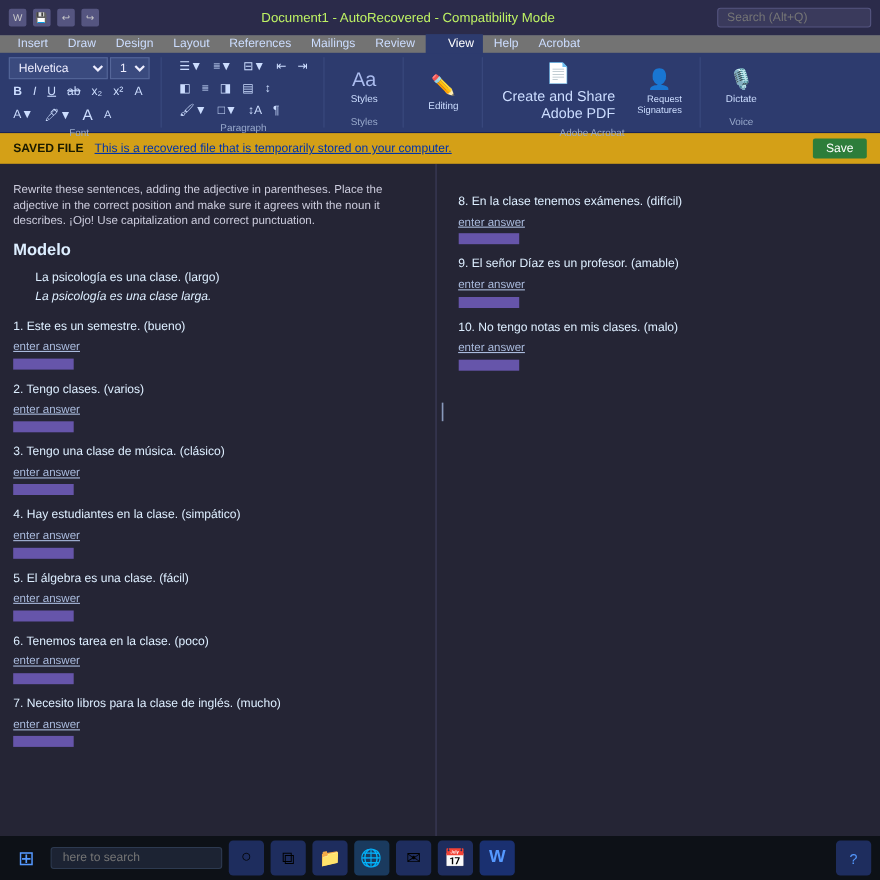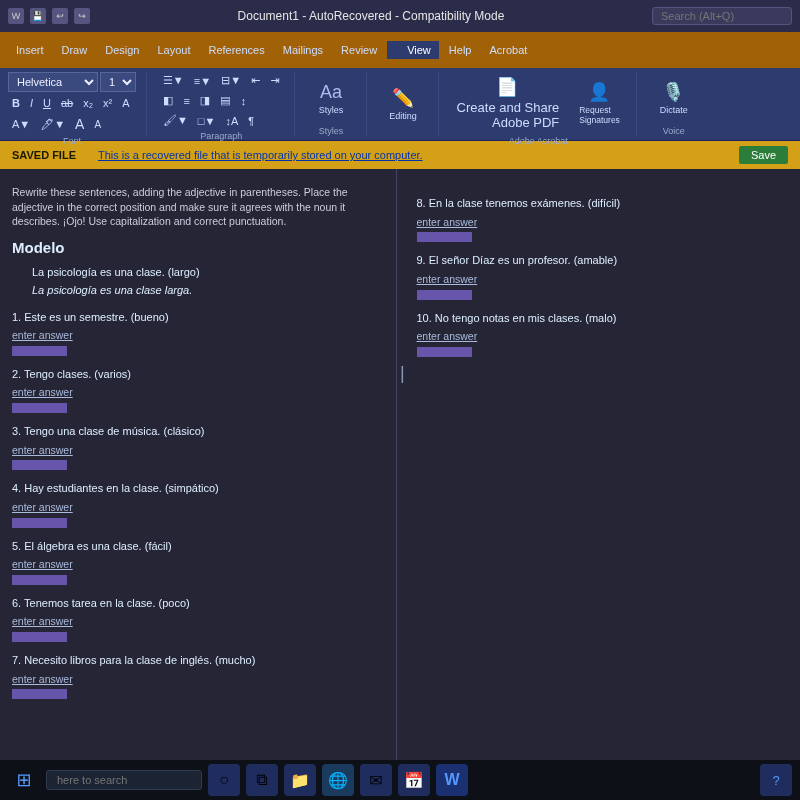--- a/index.html
+++ b/index.html
@@ -30,21 +30,21 @@
       width: 16px; height: 16px;
       background: #555580;
       border-radius: 2px;
       font-size: 9px;
       color: #ccc;
       display: flex; align-items: center; justify-content: center;
     }
     .title-bar-title {
       flex: 1;
       text-align: center;
-      color: #e5e5e5;
+      color: #bef264;
       font-size: 12px;
     }
     .title-bar-search {
       background: #3a3a5c;
       border: 1px solid #555580;
       border-radius: 3px;
       color: #aaa;
       font-size: 11px;
       padding: 2px 8px;
       width: 140px;
@@ -52,22 +52,22 @@
 
     
     .ribbon {
       background: #2d3b6e;
       border-bottom: 1px solid #1a2455;
     }
     .ribbon-tabs {
       display: flex;
       align-items: center;
       padding: 0 8px;
-      height: 36px;
-      background: #a16207;
+      height: 16px;
+      background: #737373;
       gap: 2px;
     }
     .ribbon-tab {
       color: #ccddff;
       font-size: 11px;
       padding: 3px 8px;
       cursor: pointer;
     }
     .ribbon-tab.active { background: #2d3b6e; color: #fff; padding-left: 20px; }
 
@@ -150,21 +150,20 @@
       display: flex;
       align-items: center;
       padding: 4px 12px;
       gap: 10px;
       height: 28px;
     }
     .notification-text {
       font-size: 11px;
       color: #1a1a00;
       flex: 1;
-      margin-left: 12px;
     }
     .notification-text span {
       text-decoration: underline;
       color: #0033aa;
     }
     .save-btn {
       background: #2d7d3a;
       color: white;
       border: none;
       padding: 3px 12px;
@@ -393,21 +392,21 @@
     </div>
 
     <div class="ribbon-group">
       <div class="ribbon-group-content" style="gap:8px;">
         <div class="ribbon-btn-large">
           <div class="ribbon-icon">📄</div>
           <div style="text-align:right;font-size:13px;color:#ccddff;">Create and Share<br>Adobe PDF</div>
         </div>
         <div class="ribbon-btn-large">
           <div class="ribbon-icon">👤</div>
-          <div style="text-align:left;font-size:8.5px;color:#ccddff;">Request<br>Signatures</div>
+          <div style="text-align:right;font-size:8.5px;color:#ccddff;">Request<br>Signatures</div>
         </div>
       </div>
       <div class="ribbon-group-label">Adobe Acrobat</div>
     </div>
 
     <div class="ribbon-group">
       <div class="ribbon-group-content">
         <div class="ribbon-btn-large">
           <div class="ribbon-icon">🎙️</div>
           <div>Dictate</div>

